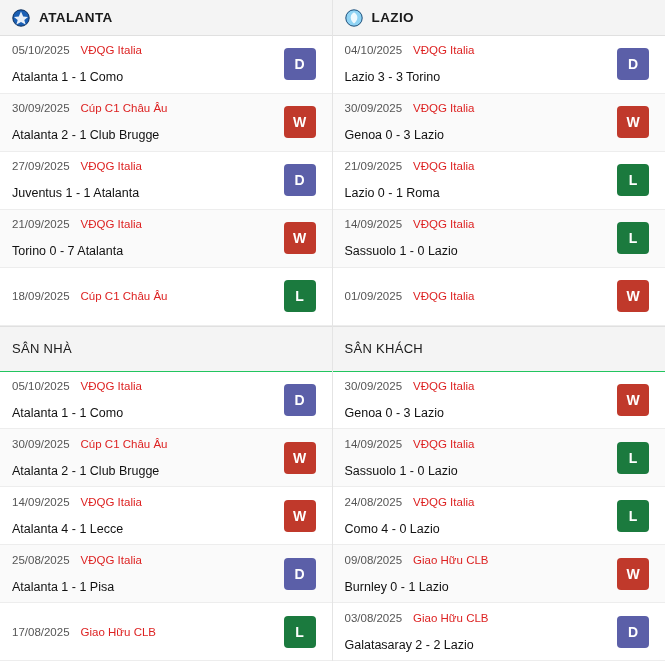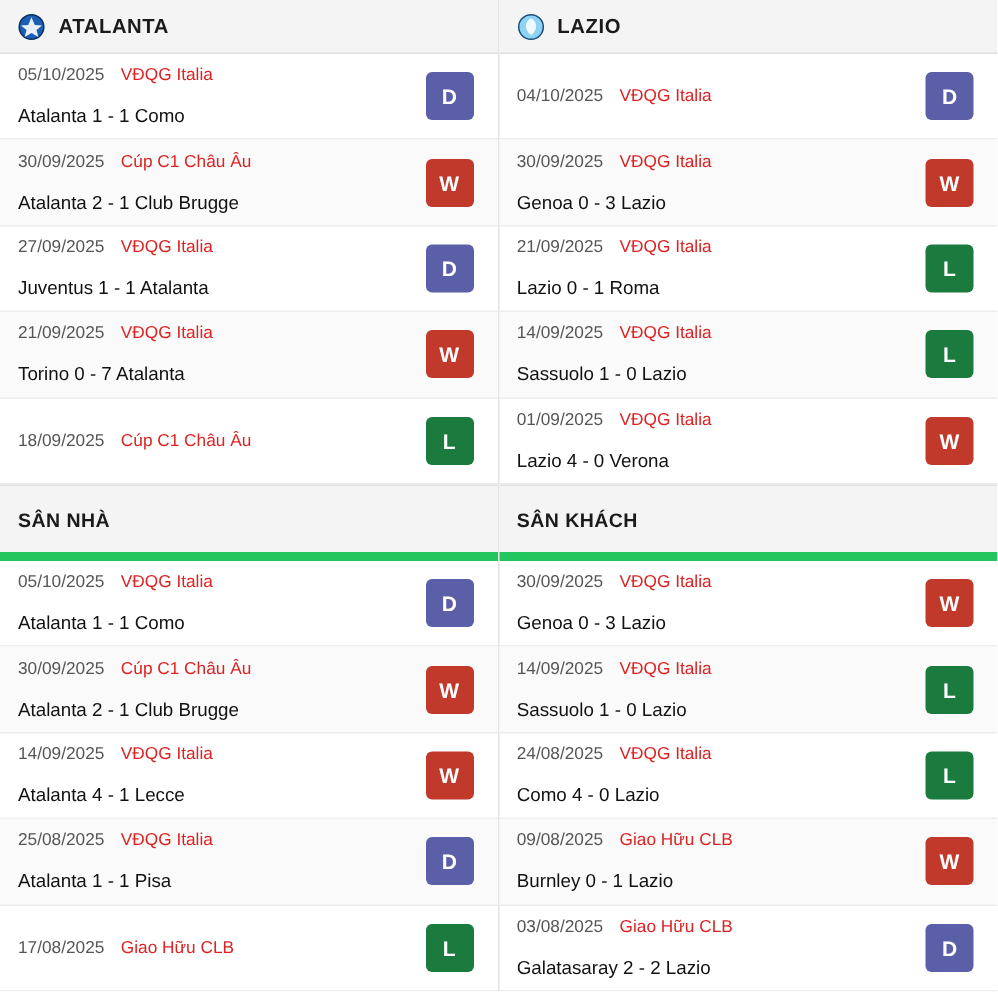--- a/index.html
+++ b/index.html
@@ -44,23 +44,23 @@
     font-size: 13.5px;
     font-weight: bold;
     letter-spacing: .4px;
     color: #1a1a1a;
   }
 
   .section-header {
     padding: 22px 12px;
     background: #f4f4f4;
     border-top: 1px solid #e0e0e0;
-    border-bottom: 6px solid #22c55e;
+    border-bottom: 1px solid #22c55e;
     font-size: 13px;
-    font-weight: bold;
+    font-weight: normal;
     letter-spacing: .3px;
     color: #1a1a1a;
     height: 36px;
     display: flex;
     align-items: center;
   }
 
   .match {
     display: flex;
     align-items: center;
@@ -245,20 +245,21 @@
       </span>
       <span class="team-name">LAZIO</span>
     </div>
 
     <div class="match">
       <div class="match-info">
         <div class="match-top">
           <span class="match-date">04/10/2025</span>
           <span class="match-comp">VĐQG Italia</span>
         </div>
+        <div class="match-score">Lazio 3 - 3 Torino</div>
       </div>
       <div class="badge D">D</div>
     </div>
 
     <div class="match alt">
       <div class="match-info">
         <div class="match-top">
           <span class="match-date">30/09/2025</span>
           <span class="match-comp">VĐQG Italia</span>
         </div>
@@ -288,21 +289,20 @@
       </div>
       <div class="badge L">L</div>
     </div>
 
     <div class="match">
       <div class="match-info">
         <div class="match-top">
           <span class="match-date">01/09/2025</span>
           <span class="match-comp">VĐQG Italia</span>
         </div>
-        <div class="match-score">Lazio 4 - 0 Verona</div>
       </div>
       <div class="badge W">W</div>
     </div>
 
     <div class="section-header">SÂN KHÁCH</div>
 
     <div class="match">
       <div class="match-info">
         <div class="match-top">
           <span class="match-date">30/09/2025</span>

